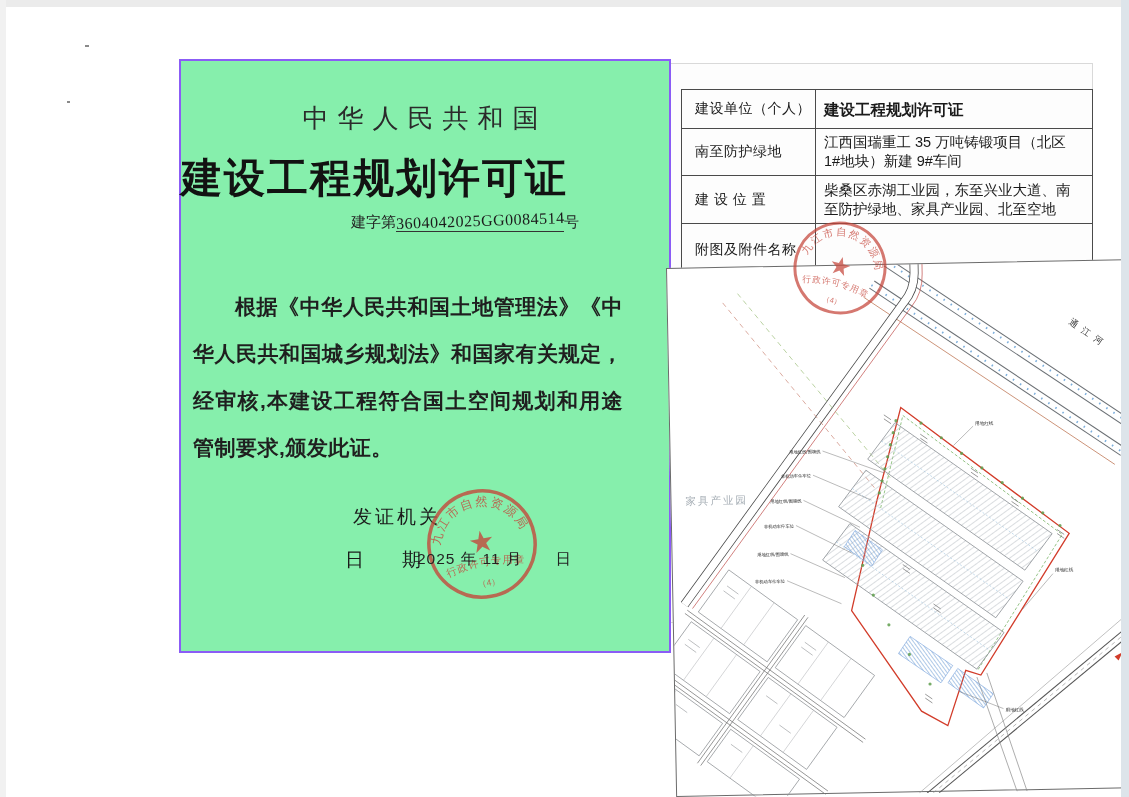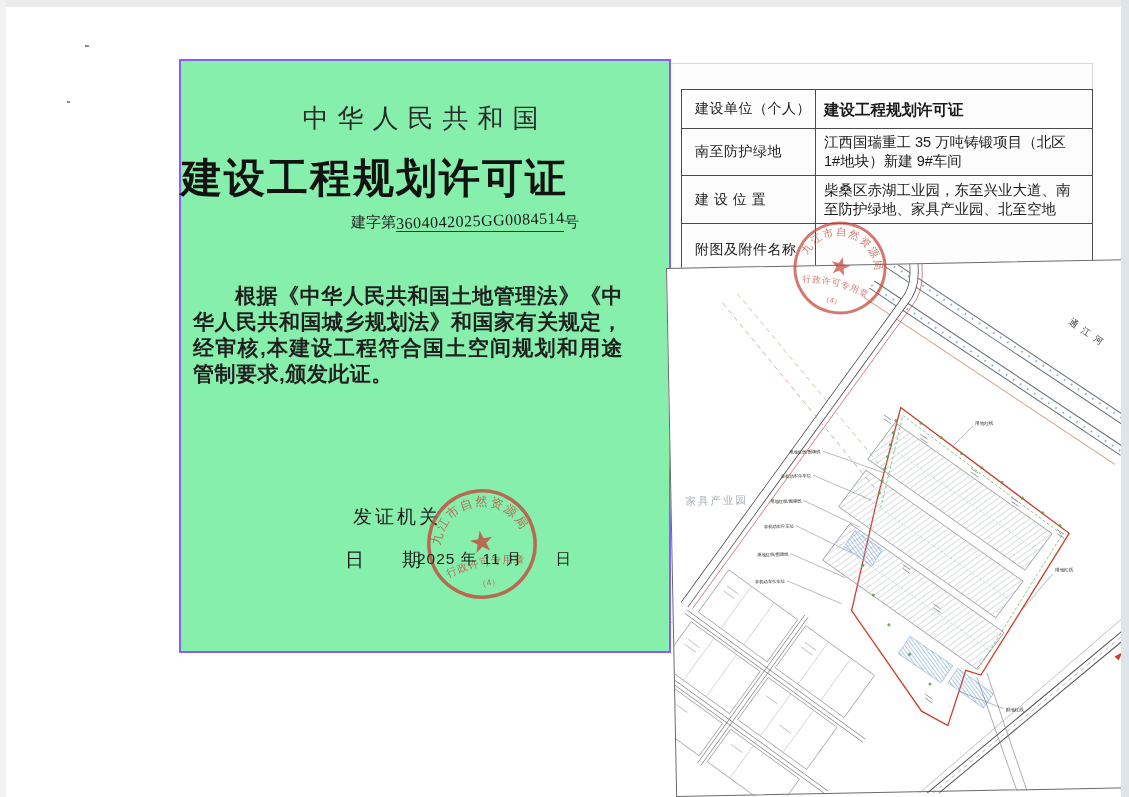--- a/index.html
+++ b/index.html
@@ -33,21 +33,21 @@
   .cert-underline{
     display:inline-block;width:168px;border-bottom:1.5px solid #333;
     text-align:center;vertical-align:bottom;
   }
   .cert-number{
     display:inline-block;font-family:"Liberation Serif",serif;font-size:16px;
     color:#1c1c1c;transform:rotate(-2deg) translateY(-1px);letter-spacing:0.5px;
   }
   .body-text{
     position:absolute;left:12px;top:222px;width:430px;
-    font-size:21px;line-height:26px;font-weight:600;letter-spacing:0.5px;
+    font-size:21px;line-height:47px;font-weight:600;letter-spacing:0.5px;
     color:#1f1f1f;text-indent:2em;text-align:justify;
   }
   .issuer{
     position:absolute;left:172px;top:443px;font-size:19px;font-weight:400;
     letter-spacing:3px;color:#1a1a1a;
   }
   .date-label{
     position:absolute;left:164px;top:486px;font-size:19px;font-weight:400;color:#1a1a1a;
   }
   .date-value{

